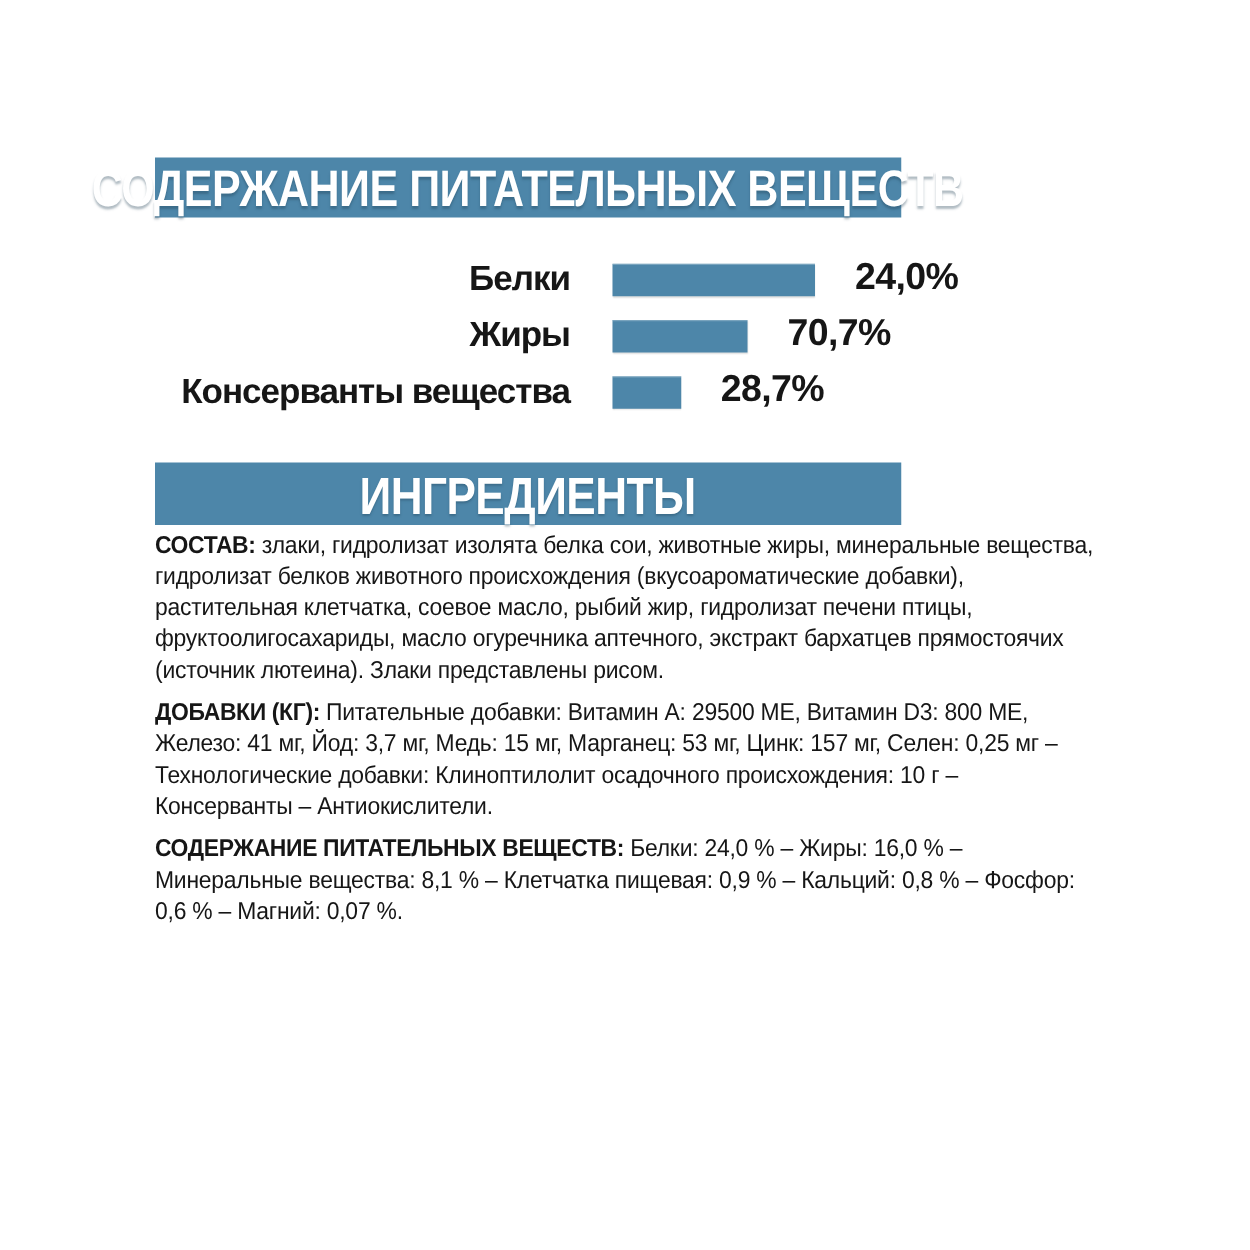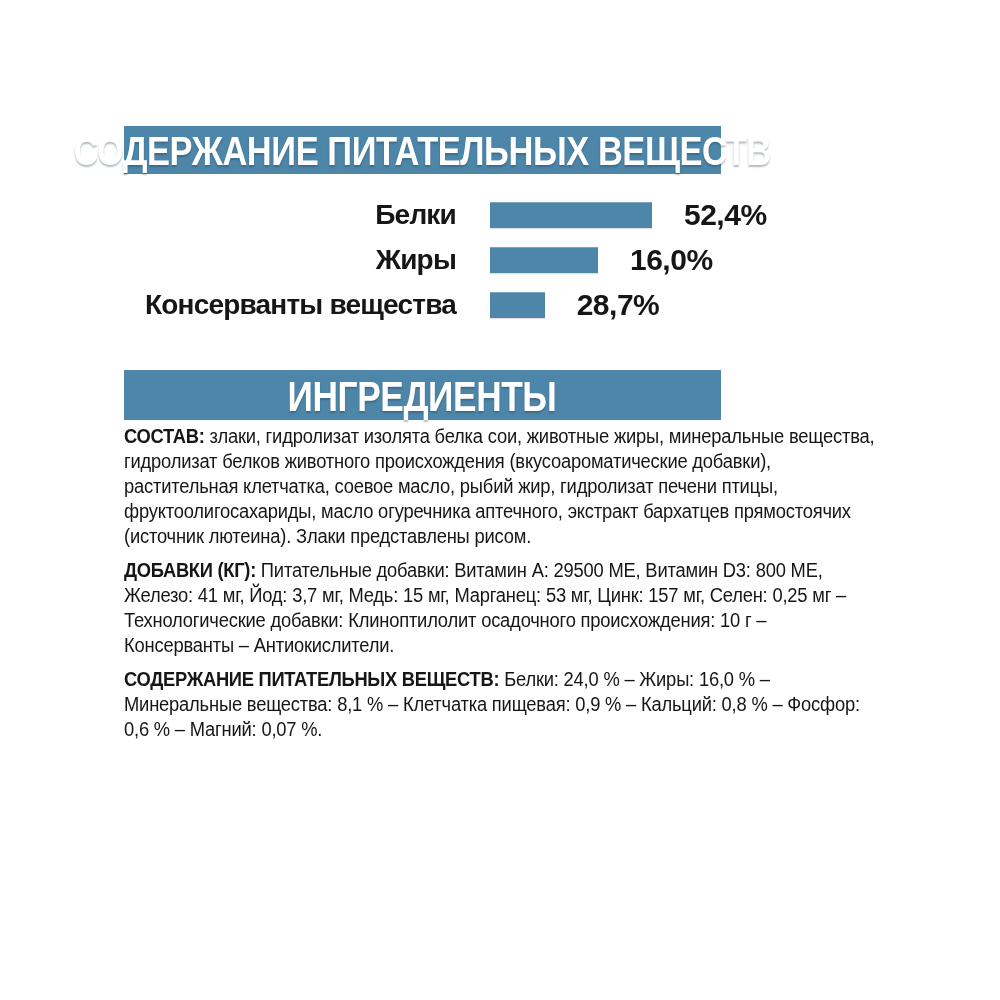--- a/index.html
+++ b/index.html
@@ -39,21 +39,21 @@
   .band-2 .band-title { font-size: 42px; padding-top: 3px; }
 
   .chart {
     position: absolute;
     left: 124px;
     top: 192px;
     width: 752px;
   }
   .chart-row {
     display: flex;
-    align-items: center;
+    align-items: flex-end;
     height: 45px;
     gap: 12px;
   }
   .chart-row-label {
     width: 354px;
     text-align: right;
     font-weight: bold;
     font-size: 28px;
     letter-spacing: -0.8px;
     padding-right: 22px;
@@ -96,26 +96,26 @@
 <body>
 
 <div class="band band-1" style="background: rgb(77, 134, 169);">
   <div class="band-title">СОДЕРЖАНИЕ ПИТАТЕЛЬНЫХ ВЕЩЕСТВ</div>
 </div>
 
 <div class="chart">
   <div class="chart-row">
     <div class="chart-row-label">Белки</div>
     <div class="chart-bar" style="width: 162px; background: rgb(77, 134, 169);"></div>
-    <div class="chart-value">52,4%</div>
+    <div class="chart-value">24,0%</div>
   </div>
   <div class="chart-row">
     <div class="chart-row-label">Жиры</div>
     <div class="chart-bar" style="width: 108px; background: rgb(77, 134, 169);"></div>
-    <div class="chart-value">16,0%</div>
+    <div class="chart-value">70,7%</div>
   </div>
   <div class="chart-row">
     <div class="chart-row-label">Консерванты вещества</div>
     <div class="chart-bar" style="width: 54.675px; background: rgb(77, 134, 169);"></div>
     <div class="chart-value">28,7%</div>
   </div>
 </div>
 
 <div class="band band-2" style="background: rgb(77, 134, 169);">
   <div class="band-title">ИНГРЕДИЕНТЫ</div>

